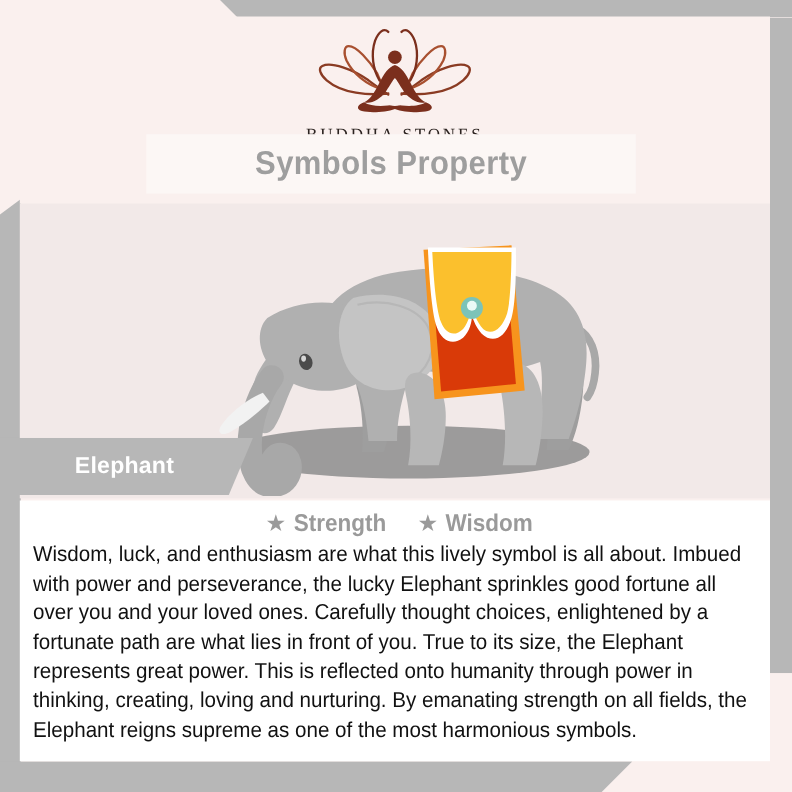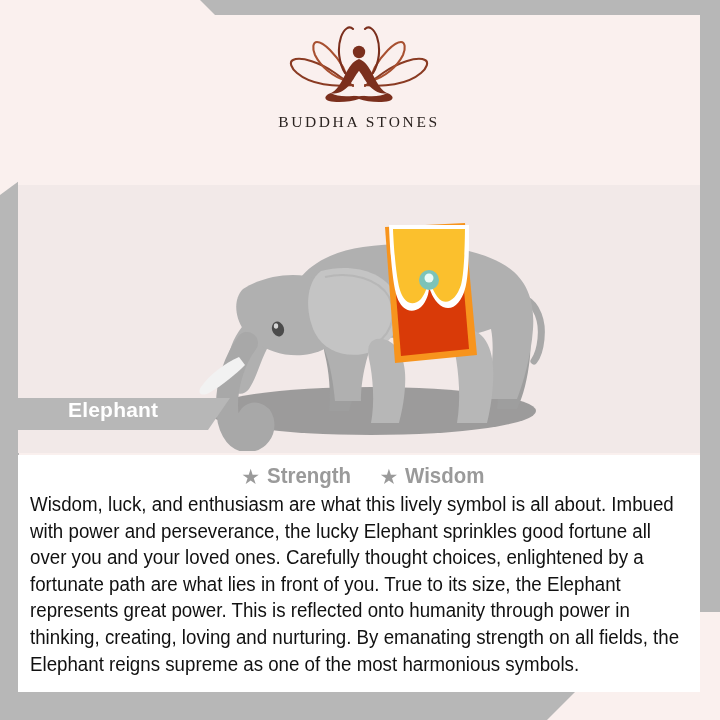--- a/index.html
+++ b/index.html
@@ -113,25 +113,25 @@
     position: absolute;
     left: 50%;
     transform: translateX(-50%);
     top: 4px;
   }
 
   
   #name-banner {
     position: absolute;
     left: 0; top: 398px;
-    width: 230px; height: 32px;
+    width: 230px; height: 52px;
     background: #b7b7b7;
     clip-path: polygon(0 0, 100% 0, calc(100% - 22px) 100%, 0 100%);
     display: flex;
-    align-items: flex-start;
+    align-items: center;
   }
   #name-text {
     margin-left: 68px;
     color: #ffffff;
     font-size: 21px;
     font-weight: bold;
     letter-spacing: 0.2px;
   }
 
   
@@ -222,20 +222,23 @@
             <path d="M48 68 C42 70, 40 74, 46 76 C54 78, 68 77, 76 74 C84 77, 98 78, 106 76 C112 74, 110 70, 104 68 C98 72, 86 72, 76 70 C66 72, 54 72, 48 68 Z"></path>
 
             <path d="M68 69 C72 66, 80 66, 84 69 C80 72, 72 72, 68 69 Z" fill="#faf0ee"></path>
           </g>
         </svg>
       </span>
       <div id="brand-name">BUDDHA STONES</div>
     </div>
   </div>
 
+  <div id="title-panel">
+    <div id="title-text">Symbols Property</div>
+  </div>
 
   <div id="hero">
     <span id="elephant-svg">
       <svg width="440" height="262" viewBox="0 0 440 262" xmlns="http://www.w3.org/2000/svg">
 
         <ellipse cx="232" cy="222" rx="165" ry="24" fill="#8d8d8d" opacity="0.85"></ellipse>
 
         <path d="M372 120 C390 126, 394 150, 390 176 C387 198, 382 212, 378 220 L358 220 C360 200, 360 176, 356 156 C352 136, 356 122, 372 120 Z" fill="#9e9e9e"></path>
 
         <path d="M196 150 C212 152, 218 170, 216 192 C215 206, 212 216, 210 222 L190 222 C192 204, 190 182, 186 166 C183 154, 186 150, 196 150 Z" fill="#9e9e9e"></path>

